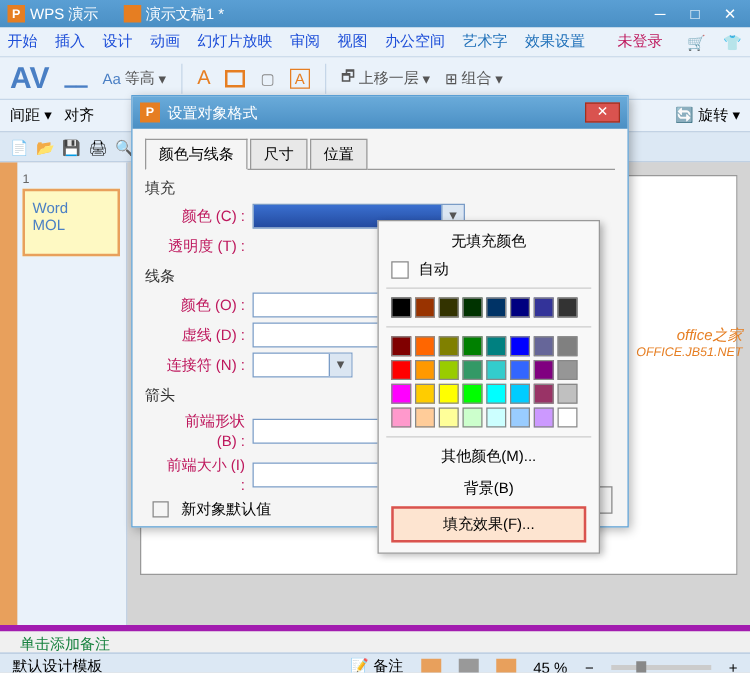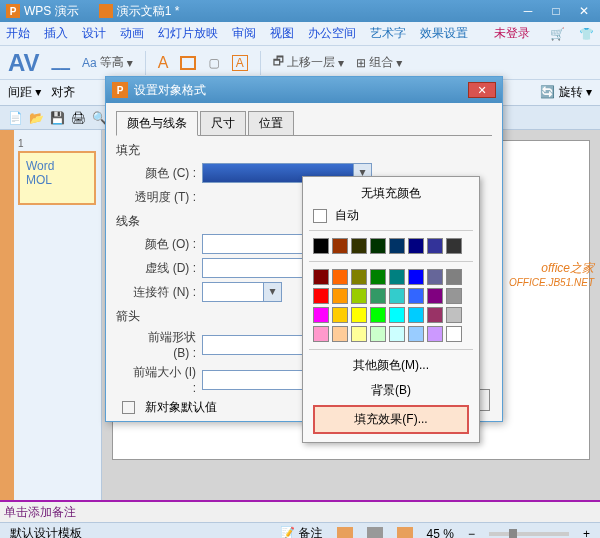--- a/index.html
+++ b/index.html
@@ -16,41 +16,41 @@
 .ribbon{height:34px;background:#eaf2fa;display:flex;align-items:center;padding:0 8px;gap:12px;border-bottom:1px solid #c5d6e8}
 .ribbon .btn{display:flex;align-items:center;gap:3px;color:#555}
 .ribbon2{height:26px;background:#eaf2fa;display:flex;align-items:center;padding:0 8px;gap:10px;border-bottom:1px solid #b5c8dd}
 .toolbar{height:24px;background:#dce8f4;display:flex;align-items:center;padding:0 8px;gap:6px;border-bottom:1px solid #b5c8dd}
 .main{display:flex;height:370px;background:#d4d4d4}
 .sidebar{width:14px;background:#e8a05c}
 .thumbs{width:88px;background:#eaf2fa;padding:8px 4px;border-right:1px solid #b5c8dd}
 .thumb{width:78px;height:54px;background:#fef9c3;border:2px solid #e8a05c;padding:6px;font-size:8px;color:#4a7fc4}
 .canvas{flex:1;background:#d4d4d4;padding:10px;position:relative}
 .slide{width:100%;height:320px;background:#fff;border:1px solid #999}
-.notes{height:22px;background:#f0f0f0;border-top:2px solid #a21caf;padding:2px 4px;color:#701a75}
+.notes{height:22px;background:#f0f0f0;border-top:5px solid #a21caf;padding:2px 16px;color:#15803d}
 .status{height:22px;background:#dce8f4;display:flex;align-items:center;padding:0 10px;gap:14px;border-top:1px solid #b5c8dd}
 .status .spacer{flex:1}
 .status .viewbtn{width:16px;height:14px;background:#999}
 .status .viewbtn.on{background:#e8a05c}
 .zoomslider{width:80px;height:4px;background:#ccc;position:relative}
 .zoomslider::after{content:"";position:absolute;left:20px;top:-3px;width:8px;height:10px;background:#888}
 .watermark{position:absolute;right:6px;top:260px;color:#e67e22;font-size:18px;font-style:italic;text-align:right;z-index:5}
 .watermark .sub{font-size:10px;color:#e67e22}
 
 .dialog{position:absolute;left:105px;top:76px;width:398px;height:346px;background:#f5f5f5;border:1px solid #5a9fd4;box-shadow:2px 2px 8px rgba(0,0,0,.3);z-index:10}
 .dlg-title{height:26px;background:linear-gradient(#6aabda,#4a8fc4);display:flex;align-items:center;padding:0 6px;color:#fff}
 .dlg-title .p{width:16px;height:16px;background:#e67e22;margin-right:6px;display:flex;align-items:center;justify-content:center;font-size:10px;font-weight:bold}
 .dlg-close{margin-left:auto;width:28px;height:16px;background:#d9534f;color:#fff;text-align:center;line-height:14px;border:1px solid #a03020;font-size:11px}
 .dlg-body{padding:8px 10px}
 .tabs{display:flex;border-bottom:1px solid #999;margin-bottom:6px}
 .tabs .tab{padding:3px 10px;border:1px solid #999;background:#e8e8e8;margin-bottom:-1px;margin-right:2px}
 .tabs .tab.on{background:#f5f5f5;border-bottom:1px solid #f5f5f5}
 .section{margin:6px 0 2px;color:#333}
 .row{display:flex;align-items:center;margin:4px 0 4px 14px;gap:6px}
-.row label{width:66px;text-align:right;color:#404040}
+.row label{width:66px;text-align:right;color:#be185d}
 .selbox{width:170px;height:20px;border:1px solid #7a9cc6;background:#fff;display:flex;align-items:center}
 .selbox.color{background:linear-gradient(#3a6fcf,#234a9f)}
 .selbox .dd{width:18px;height:18px;margin-left:auto;background:#dbe6f2;border-left:1px solid #7a9cc6;text-align:center;line-height:16px;color:#555}
 .spin{width:50px;height:20px;border:1px solid #999;text-align:center;line-height:18px;background:#fff}
 .chk{width:13px;height:13px;border:1px solid #888;margin-right:4px;display:inline-block;vertical-align:middle}
 .dlg-btns{position:absolute;bottom:10px;right:12px;display:flex;gap:10px}
 .dlg-btn{width:72px;height:22px;border:1px solid #888;background:#f0f0f0;text-align:center;line-height:20px}
 
 .popup{position:absolute;left:302px;top:176px;width:178px;background:#f8f8f8;border:1px solid #999;box-shadow:2px 2px 6px rgba(0,0,0,.3);z-index:20;padding:6px}
 .popup .nofill{text-align:center;padding:2px}

